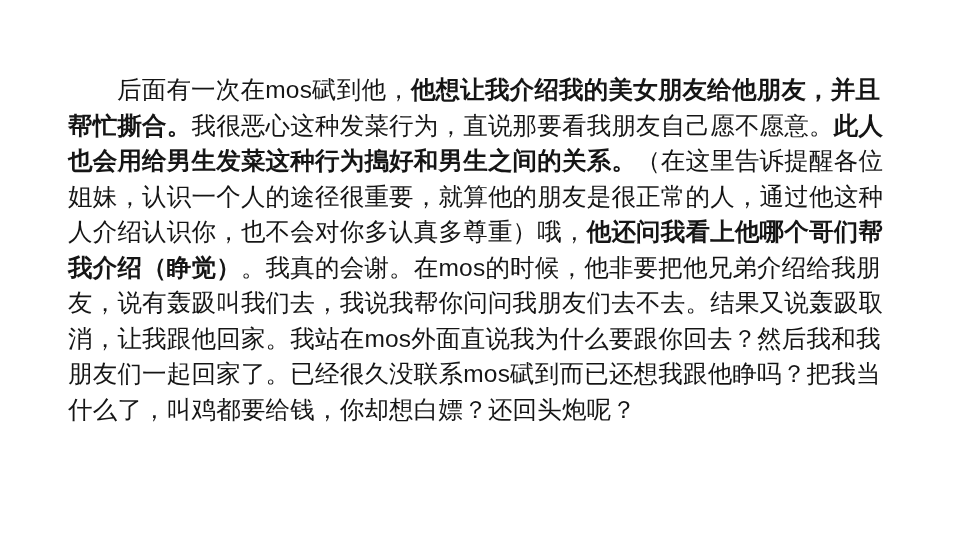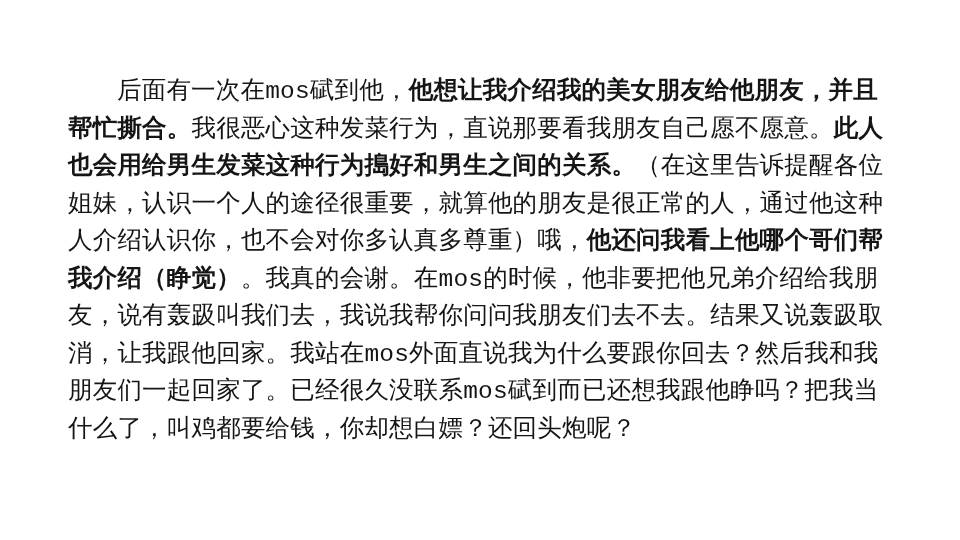--- a/index.html
+++ b/index.html
@@ -33,21 +33,20 @@
   }
   .para {
     margin: 0;
     text-indent: 2em;
   }
   .b {
     font-weight: bold;
   }
   .n {
     font-weight: normal;
-    font-family: Liberation Mono, monospace;
   }
 </style>
 </head>
 <body>
 
 <div class="page">
   <div class="text-block">
     <p class="para"><span class="n">后面有一次在mos碔到他，</span><span class="b">他想让我介绍我的美女朋友给他朋友，并且帮忙撕合。</span><span class="n">我很恶心这种发菜行为，直说那要看我朋友自己愿不愿意。</span><span class="b">此人也会用给男生发菜这种行为搗好和男生之间的关系。</span><span class="n">（在这里告诉提醒各位姐妹，认识一个人的途径很重要，就算他的朋友是很正常的人，通过他这种人介绍认识你，也不会对你多认真多尊重）哦，</span><span class="b">他还问我看上他哪个哥们帮我介绍（睁觉）</span><span class="n">。我真的会谢。在mos的时候，他非要把他兄弟介绍给我朋友，说有轰趿叫我们去，我说我帮你问问我朋友们去不去。结果又说轰趿取消，让我跟他回家。我站在mos外面直说我为什么要跟你回去？然后我和我朋友们一起回家了。已经很久没联系mos碔到而已还想我跟他睁吗？把我当什么了，叫鸡都要给钱，你却想白嫖？还回头炮呢？</span></p>
   </div>
 </div>

